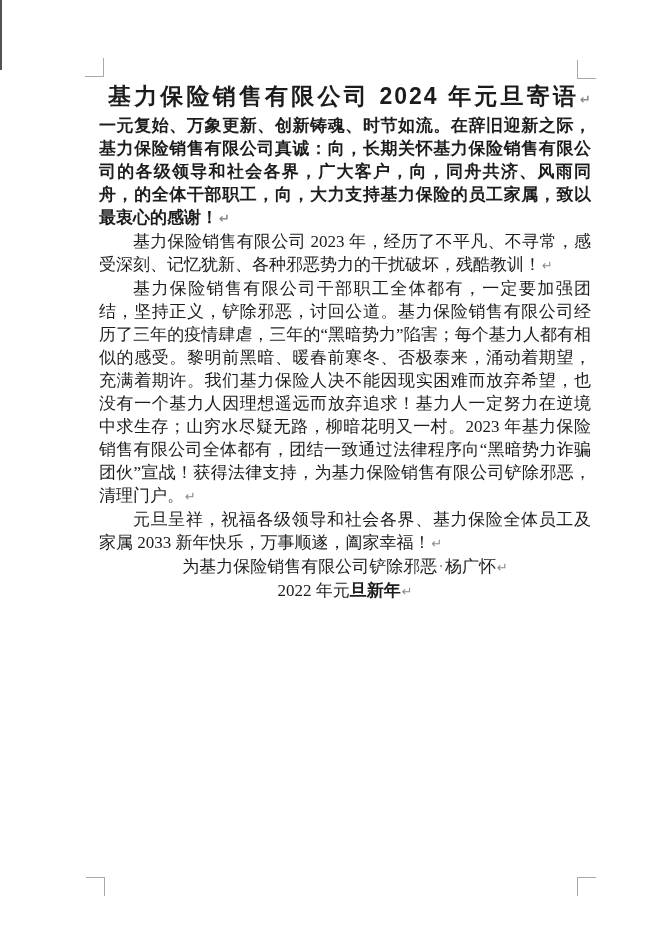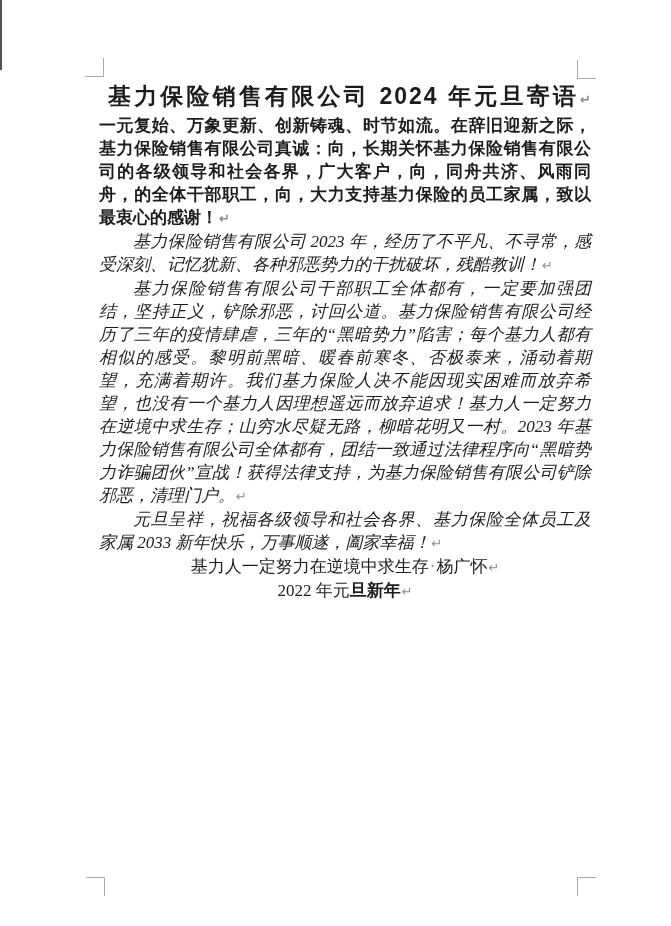--- a/index.html
+++ b/index.html
@@ -49,21 +49,21 @@
     letter-spacing:2px;
     text-align:justify;
     text-align-last:justify;
     white-space:nowrap;
     overflow:visible;
   }
   .para.bold{
     font-family:"Liberation Sans","DejaVu Sans",sans-serif;
     font-weight:bold;
   }
-  .para.indent{text-indent:2em;font-style:italic;}
+  .para.indent{text-indent:2em;}
   .para.center{text-align:center;text-align-last:center;}
   .run-bold{font-weight:bold;text-align:right;}
   .pmark{
     color:var(--mark-color);
     font-size:13px;
     font-family:"DejaVu Sans",sans-serif;
     letter-spacing:0;
     padding-left:1px;
   }
   .smark{
@@ -81,16 +81,16 @@
   <div class="crop tr"></div>
   <div class="crop bl"></div>
   <div class="crop br"></div>
 
   <div class="textarea" id="textarea">
       <p class="para title"><span>基力保险销售有限公司 2024 年元旦寄语</span><span class="pmark">↵</span></p>
       <p class="para bold"><span>一元复始、万象更新、创新铸魂、时节如流。在辞旧迎新之际，基力保险销售有限公司真诚：向，长期关怀基力保险销售有限公司的各级领导和社会各界，广大客户，向，同舟共济、风雨同舟，的全体干部职工，向，大力支持基力保险的员工家属，致以最衷心的感谢！</span><span class="pmark">↵</span></p>
       <p class="para indent"><span>基力保险销售有限公司 2023 年，经历了不平凡、不寻常，感受深刻、记忆犹新、各种邪恶势力的干扰破坏，残酷教训！</span><span class="pmark">↵</span></p>
       <p class="para indent"><span>基力保险销售有限公司干部职工全体都有，一定要加强团结，坚持正义，铲除邪恶，讨回公道。基力保险销售有限公司经历了三年的疫情肆虐，三年的“黑暗势力”陷害；每个基力人都有相似的感受。黎明前黑暗、暖春前寒冬、否极泰来，涌动着期望，充满着期许。我们基力保险人决不能因现实困难而放弃希望，也没有一个基力人因理想遥远而放弃追求！基力人一定努力在逆境中求生存；山穷水尽疑无路，柳暗花明又一村。2023 年基力保险销售有限公司全体都有，团结一致通过法律程序向“黑暗势力诈骗团伙”宣战！获得法律支持，为基力保险销售有限公司铲除邪恶，清理门户。</span><span class="pmark">↵</span></p>
       <p class="para indent"><span>元旦呈祥，祝福各级领导和社会各界、基力保险全体员工及家属 2033 新年快乐，万事顺遂，阖家幸福！</span><span class="pmark">↵</span></p>
-      <p class="para center"><span>基力人一定努力在逆境中求生存</span><span class="smark">·</span><span>杨广怀</span><span class="pmark">↵</span></p>
+      <p class="para center"><span>为基力保险销售有限公司铲除邪恶</span><span class="smark">·</span><span>杨广怀</span><span class="pmark">↵</span></p>
       <p class="para center"><span>2022 年元</span><span class="run-bold">旦新年</span><span class="pmark">↵</span></p>
     </div>
 </div>
 
 </body></html>

